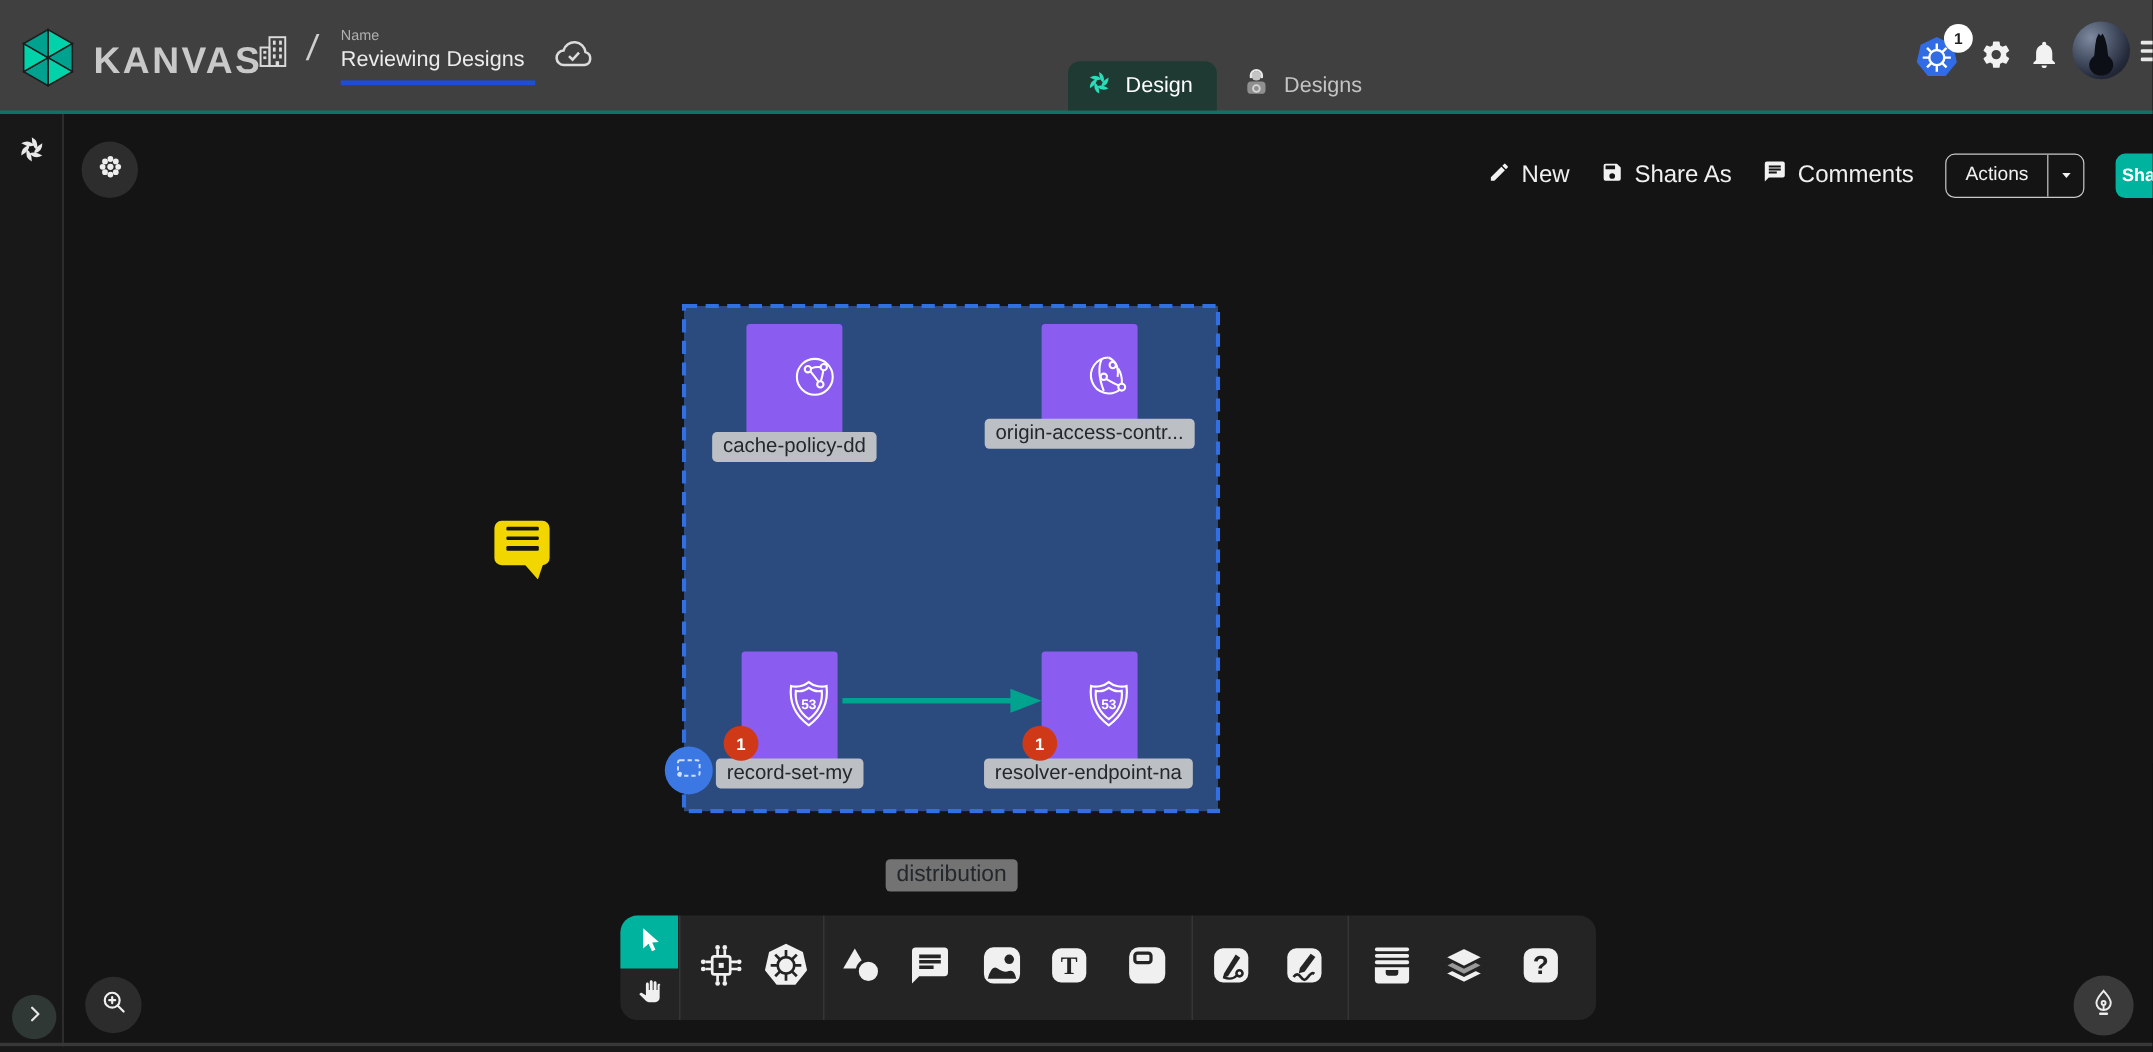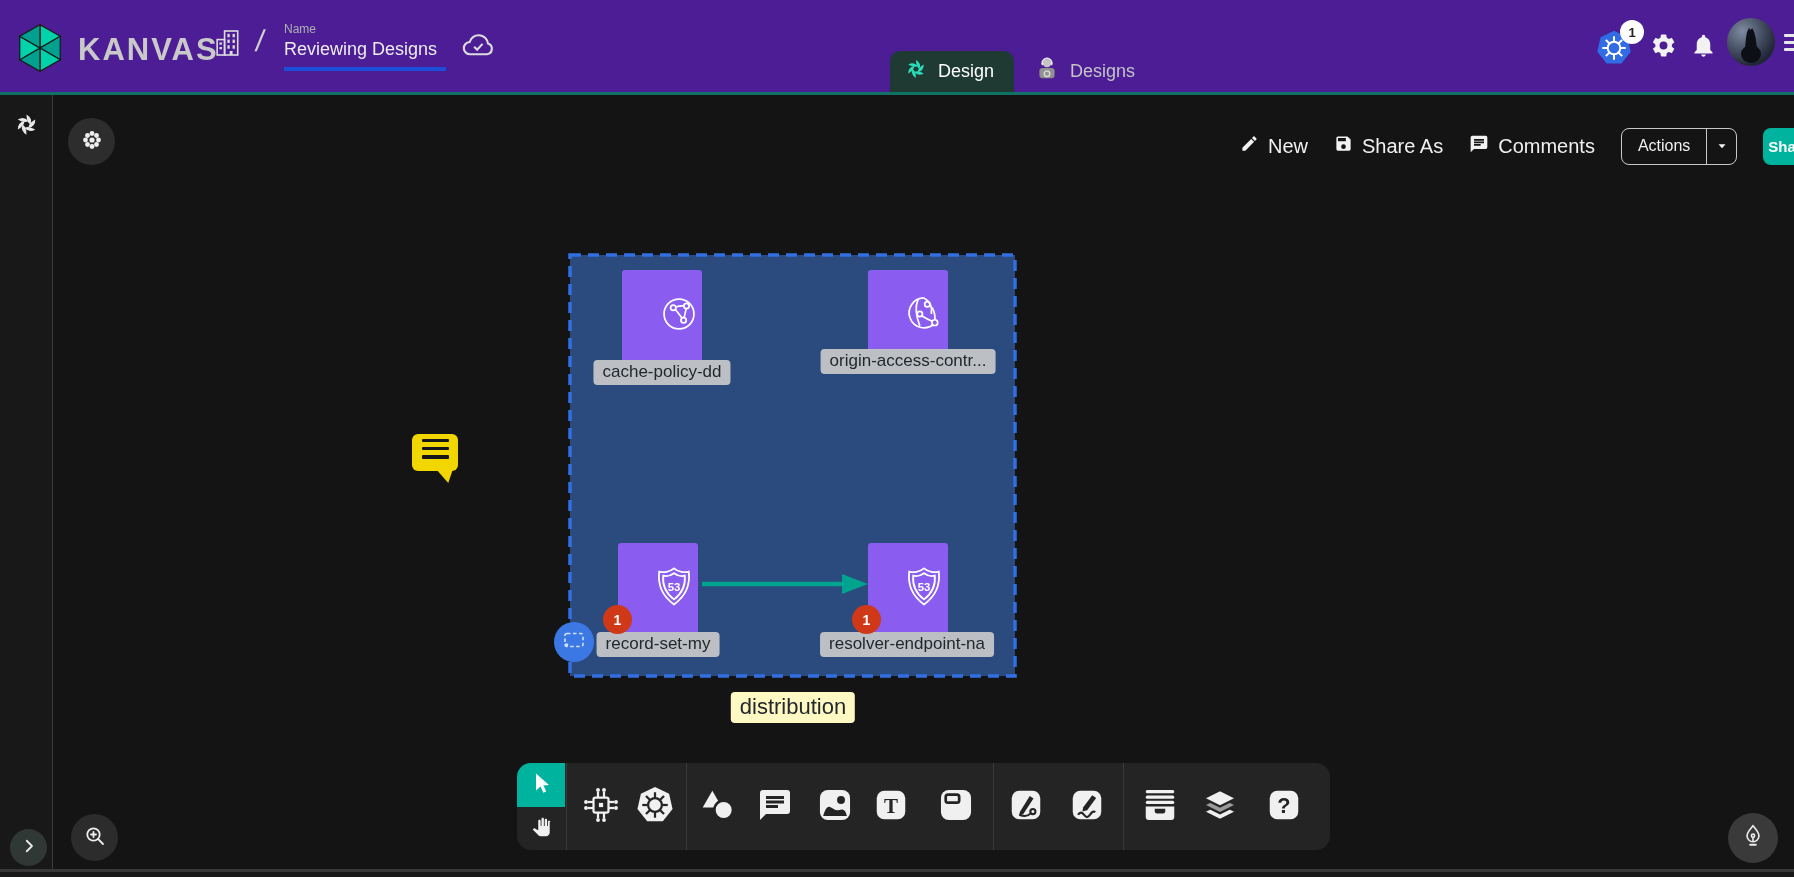--- a/index.html
+++ b/index.html
@@ -2,21 +2,21 @@
 <html><head>
 <meta charset="utf-8">
 <style>
   * { box-sizing: border-box; margin: 0; padding: 0; }
   html,body { background:#0d0d0d; }
   body { font-family: "Liberation Sans", sans-serif; }
   .app { position:relative; width:1794px; height:877px; background:#141414; overflow:hidden; }
 
   
   .header { position:absolute; left:0; top:0; width:1794px; height:95px;
-            background:#4c1d95; border-bottom:3px solid #0f7263; z-index:30; }
+            background:#404040; border-bottom:3px solid #0f7263; z-index:30; }
   .logo-wrap { position:absolute; left:14px; top:22px; display:flex; align-items:center; gap:12px; }
   .logo-text { font-size:31px; font-weight:800; letter-spacing:2px; color:#c9c9c9; }
   .hdr-building { position:absolute; left:212px; top:27px; }
   .hdr-slash { position:absolute; left:256px; top:24px; font-size:30px; color:#cfcfcf; transform:skewX(-8deg); }
   .name-field { position:absolute; left:284px; top:22px; width:162px; }
   .name-label { font-size:12px; color:#b0b0b0; }
   .name-value { font-size:18px; color:#ececec; padding:3px 0 7px 0; border-bottom:4px solid #1d4ed8; width:162px; }
   .cloud-icon { position:absolute; left:461px; top:28px; }
 
   .tabs { position:absolute; left:890px; bottom:0; display:flex; align-items:flex-end; }
@@ -58,22 +58,22 @@
   .group-box { position:absolute; left:568px; top:253px; width:449px; height:425px; z-index:5; }
   .node { position:absolute; width:80px; height:92px; background:#8a5cf0; border-radius:3px;
           display:flex; align-items:center; justify-content:flex-end; z-index:8; cursor:pointer; }
   .node-label { position:absolute; transform:translateX(-50%); background:#bcc0c5; color:#23282d; font-size:17px;
                 padding:2px 9px 3px 9px; border-radius:4px; white-space:nowrap; z-index:9; }
   .node-badge { position:absolute; width:29px; height:29px; border-radius:50%; background:#cf3917; color:#fff;
                 font-size:14px; font-weight:700; display:flex; align-items:center; justify-content:center; z-index:10; }
   .edge-svg { position:absolute; left:698px; top:570px; z-index:7; }
   .group-handle { position:absolute; left:554px; top:622px; width:40px; height:40px; border-radius:50%; background:#3c78e4;
                   display:flex; align-items:center; justify-content:center; z-index:11; cursor:pointer; }
-  .group-label { position:absolute; left:793px; top:692px; transform:translateX(-50%); background:#fef9c3; color:#23282d;
-                 font-size:22px; padding:2px 9px 3px 9px; border-radius:4px; z-index:9; }
+  .group-label { position:absolute; left:793px; top:716px; transform:translateX(-50%); background:#737373; color:#23282d;
+                 font-size:19px; padding:2px 9px 3px 9px; border-radius:4px; z-index:9; }
 
   
   .dock { position:absolute; left:517px; top:763px; width:813px; height:87px; background:#242424; border-radius:14px; z-index:25; }
   .dock .vdiv { position:absolute; top:0; width:1px; height:87px; background:#3a3a3a; }
   .tool-select { position:absolute; left:0; top:0; width:48px; height:44px; background:#00b39f; border-radius:14px 0 0 0;
                  display:flex; align-items:center; justify-content:center; cursor:pointer; }
   .tool-pan { position:absolute; left:0; top:44px; width:48px; height:43px; border-radius:0 0 0 14px;
               display:flex; align-items:center; justify-content:center; cursor:pointer; }
   .dock-tool { position:absolute; top:50%; transform:translate(-50%,-50%); display:flex; align-items:center; justify-content:center; cursor:pointer; }
 

